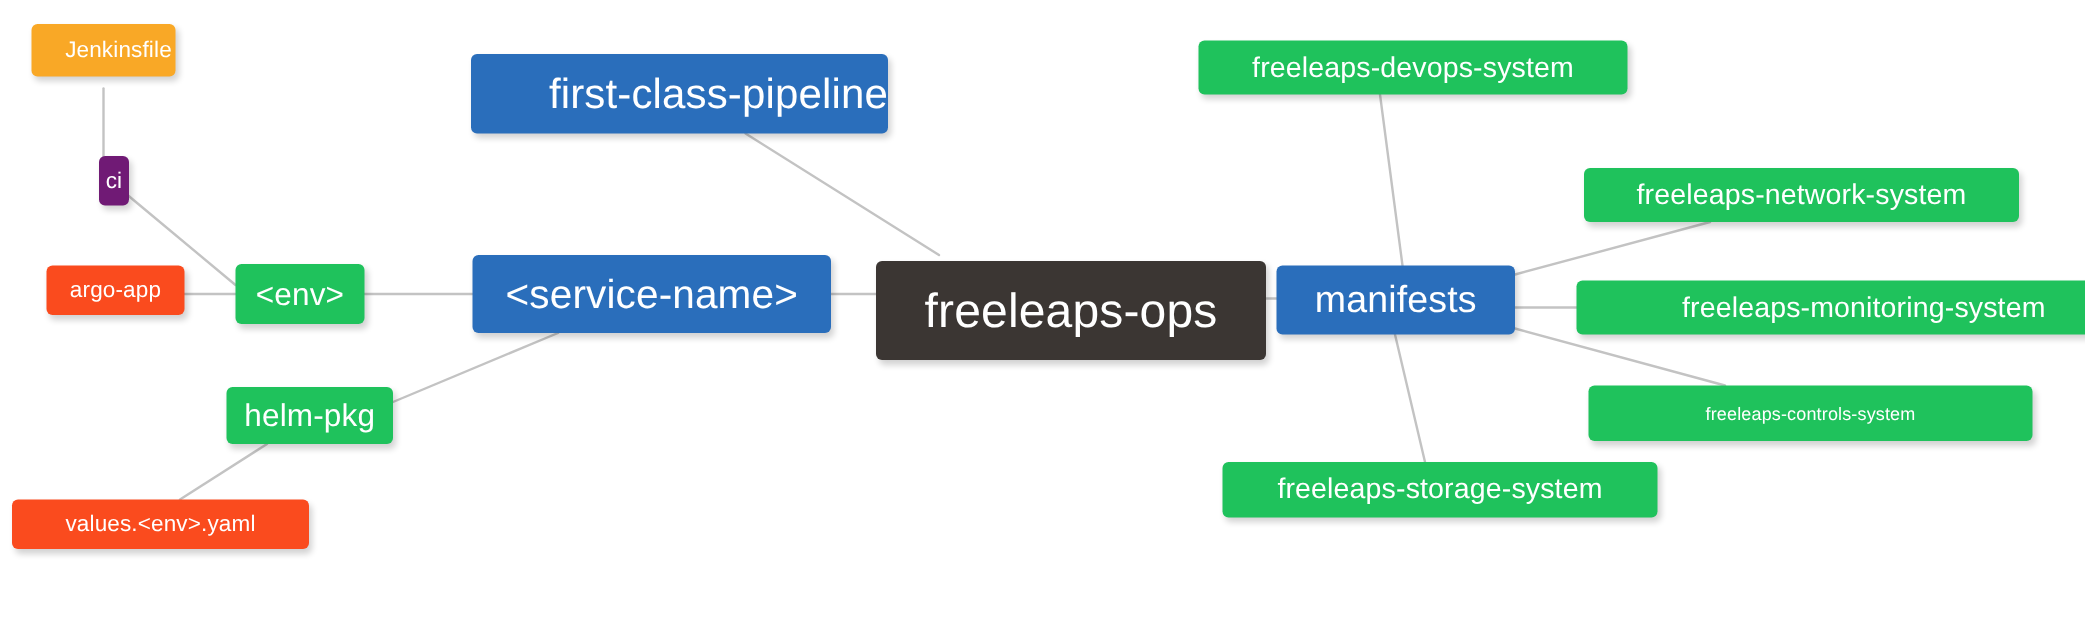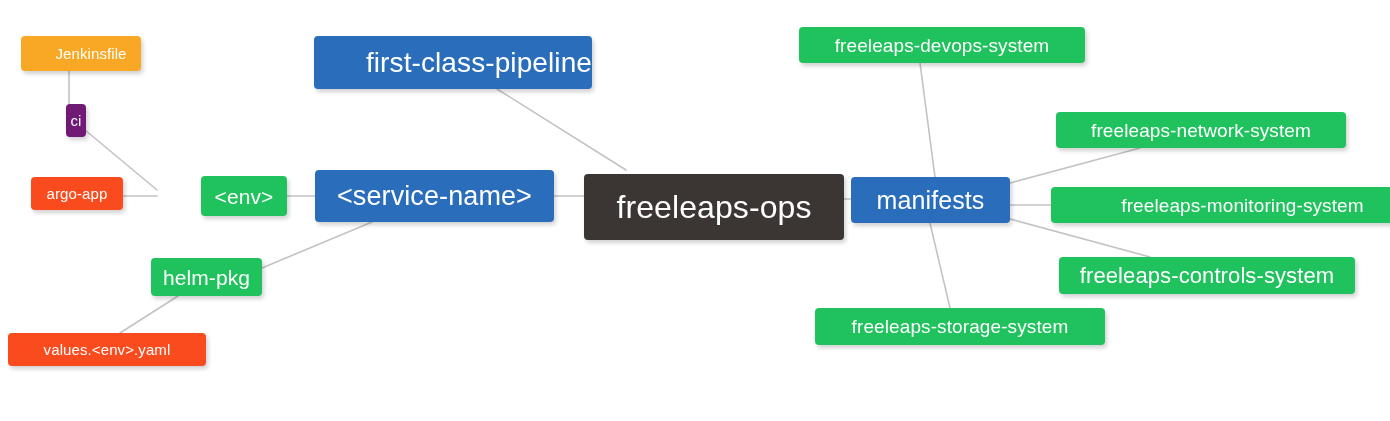--- a/index.html
+++ b/index.html
@@ -60,30 +60,30 @@
       <line x1="497" y1="89" x2="626" y2="170" stroke="#c3c3c3" stroke-width="1.6" stroke-linecap="round"></line>
       <line x1="372" y1="222" x2="262" y2="268" stroke="#c3c3c3" stroke-width="1.6" stroke-linecap="round"></line>
       <line x1="178" y1="296" x2="120" y2="333" stroke="#c3c3c3" stroke-width="1.6" stroke-linecap="round"></line>
       <line x1="844" y1="199" x2="851" y2="199" stroke="#c3c3c3" stroke-width="1.6" stroke-linecap="round"></line>
       <line x1="935" y1="177" x2="920" y2="63" stroke="#c3c3c3" stroke-width="1.6" stroke-linecap="round"></line>
       <line x1="1010" y1="183" x2="1140" y2="148" stroke="#c3c3c3" stroke-width="1.6" stroke-linecap="round"></line>
       <line x1="1010" y1="205" x2="1051" y2="205" stroke="#c3c3c3" stroke-width="1.6" stroke-linecap="round"></line>
       <line x1="1010" y1="219" x2="1150" y2="257" stroke="#c3c3c3" stroke-width="1.6" stroke-linecap="round"></line>
       <line x1="930" y1="223" x2="950" y2="308" stroke="#c3c3c3" stroke-width="1.6" stroke-linecap="round"></line>
     </svg>
-<div class="node" style="left: 21px; top: 36px; width: 120px; height: 35px; background: rgb(249, 168, 38); font-size: 15px; padding-left: 20px;">
+<div class="node" style="left: 21px; top: 16px; width: 96px; height: 35px; background: rgb(249, 168, 38); font-size: 15px; padding-left: 20px;">
       <span class="node-label">Jenkinsfile</span>
     </div>
     <div class="node" style="left: 52px; top: 104px; width: 20px; height: 33px; background: #701a75; font-size: 15px; margin-left: 14px;">
       <span class="node-label">ci</span>
     </div>
     <div class="node" style="left: 31px; top: 177px; width: 92px; height: 33px; background: rgb(250, 75, 30); font-size: 15px;">
       <span class="node-label">argo-app</span>
     </div>
-    <div class="node" style="left: 157px; top: 176px; width: 86px; height: 40px; background: rgb(31, 194, 92); font-size: 21px; margin-left: 44px;">
+    <div class="node" style="left: 157px; top: 176px; width: 86px; height: 40px; background: rgb(31, 194, 92); font-size: 21px;">
       <span class="node-label">&lt;env&gt;</span>
     </div>
     <div class="node" style="left: 315px; top: 170px; width: 239px; height: 52px; background: rgb(42, 110, 187); font-size: 27px;">
       <span class="node-label">&lt;service-name&gt;</span>
     </div>
     <div class="node" style="left: 314px; top: 36px; width: 278px; height: 53px; background: rgb(42, 110, 187); font-size: 28px; justify-content: flex-end;">
       <span class="node-label">first-class-pipeline</span>
     </div>
     <div class="node" style="left: 151px; top: 258px; width: 111px; height: 38px; background: rgb(31, 194, 92); font-size: 21px;">
       <span class="node-label">helm-pkg</span>
@@ -99,19 +99,19 @@
     </div>
     <div class="node" style="left: 799px; top: 27px; width: 286px; height: 36px; background: rgb(31, 194, 92); font-size: 19px;">
       <span class="node-label">freeleaps-devops-system</span>
     </div>
     <div class="node" style="left: 1056px; top: 112px; width: 290px; height: 36px; background: rgb(31, 194, 92); font-size: 19px;">
       <span class="node-label">freeleaps-network-system</span>
     </div>
     <div class="node" style="left: 1051px; top: 187px; width: 383px; height: 36px; background: rgb(31, 194, 92); font-size: 19px;">
       <span class="node-label">freeleaps-monitoring-system</span>
     </div>
-    <div class="node" style="left: 1059px; top: 257px; width: 296px; height: 37px; background: rgb(31, 194, 92); font-size: 22px;">
+    <div class="node" style="left: 1059px; top: 257px; width: 296px; height: 37px; background: rgb(31, 194, 92); font-size: 12px;">
       <span class="node-label">freeleaps-controls-system</span>
     </div>
     <div class="node" style="left: 815px; top: 308px; width: 290px; height: 37px; background: rgb(31, 194, 92); font-size: 19px;">
       <span class="node-label">freeleaps-storage-system</span>
     </div>
   </div>
 
 </body></html>

